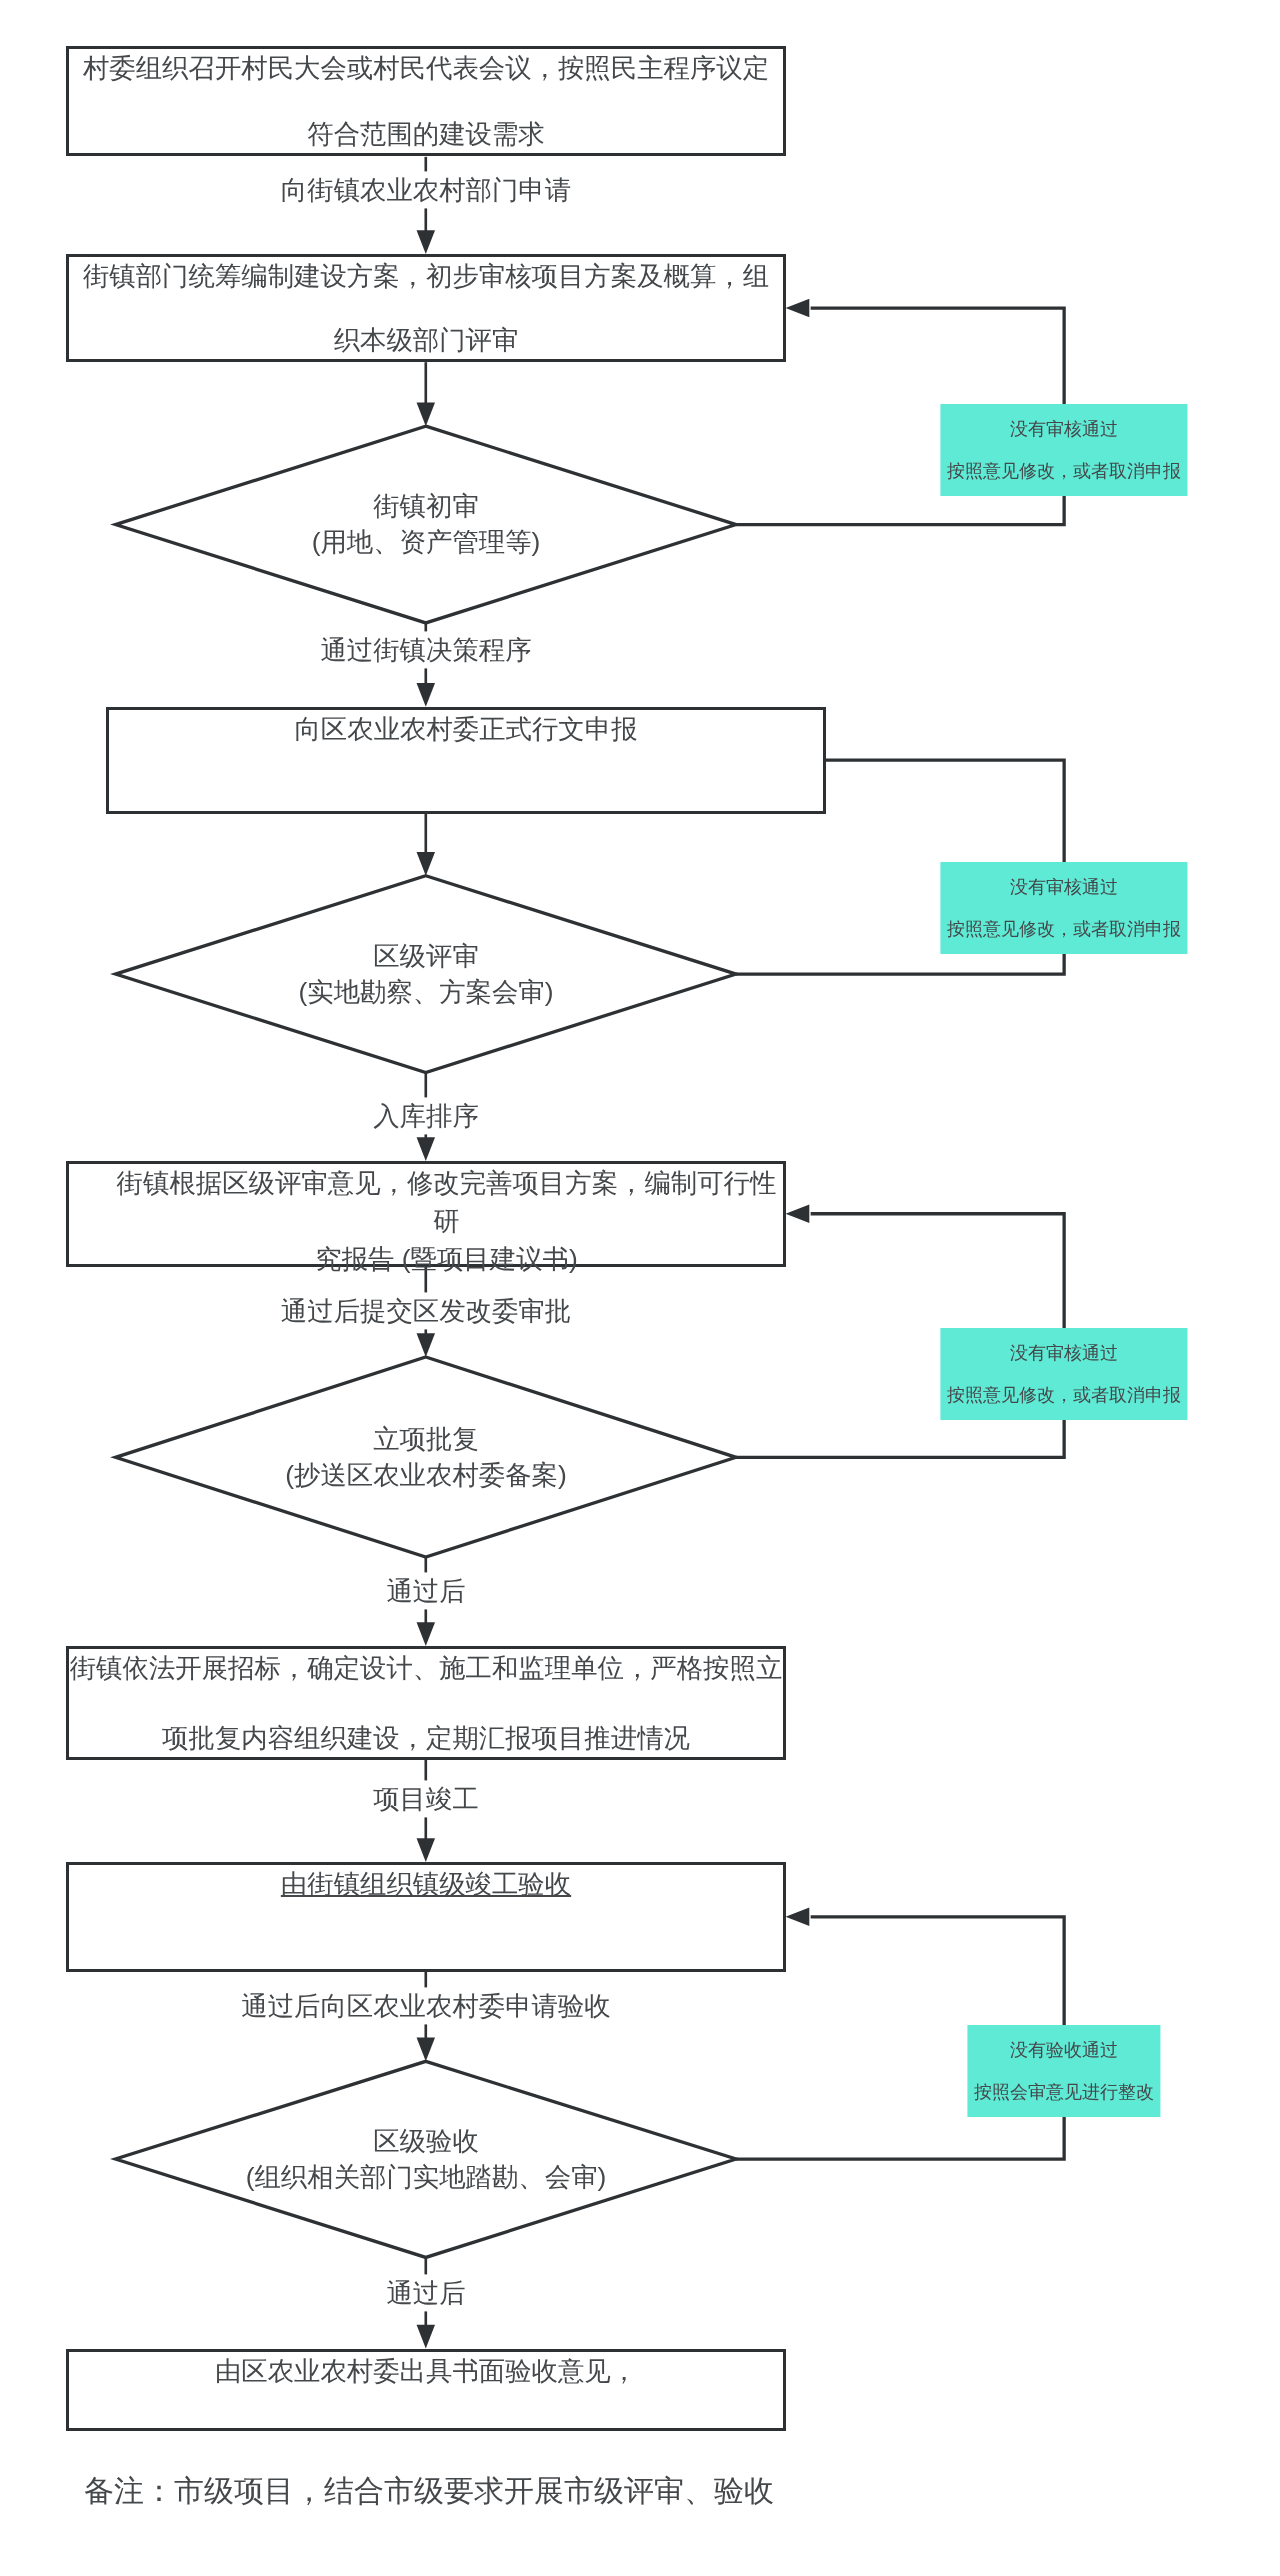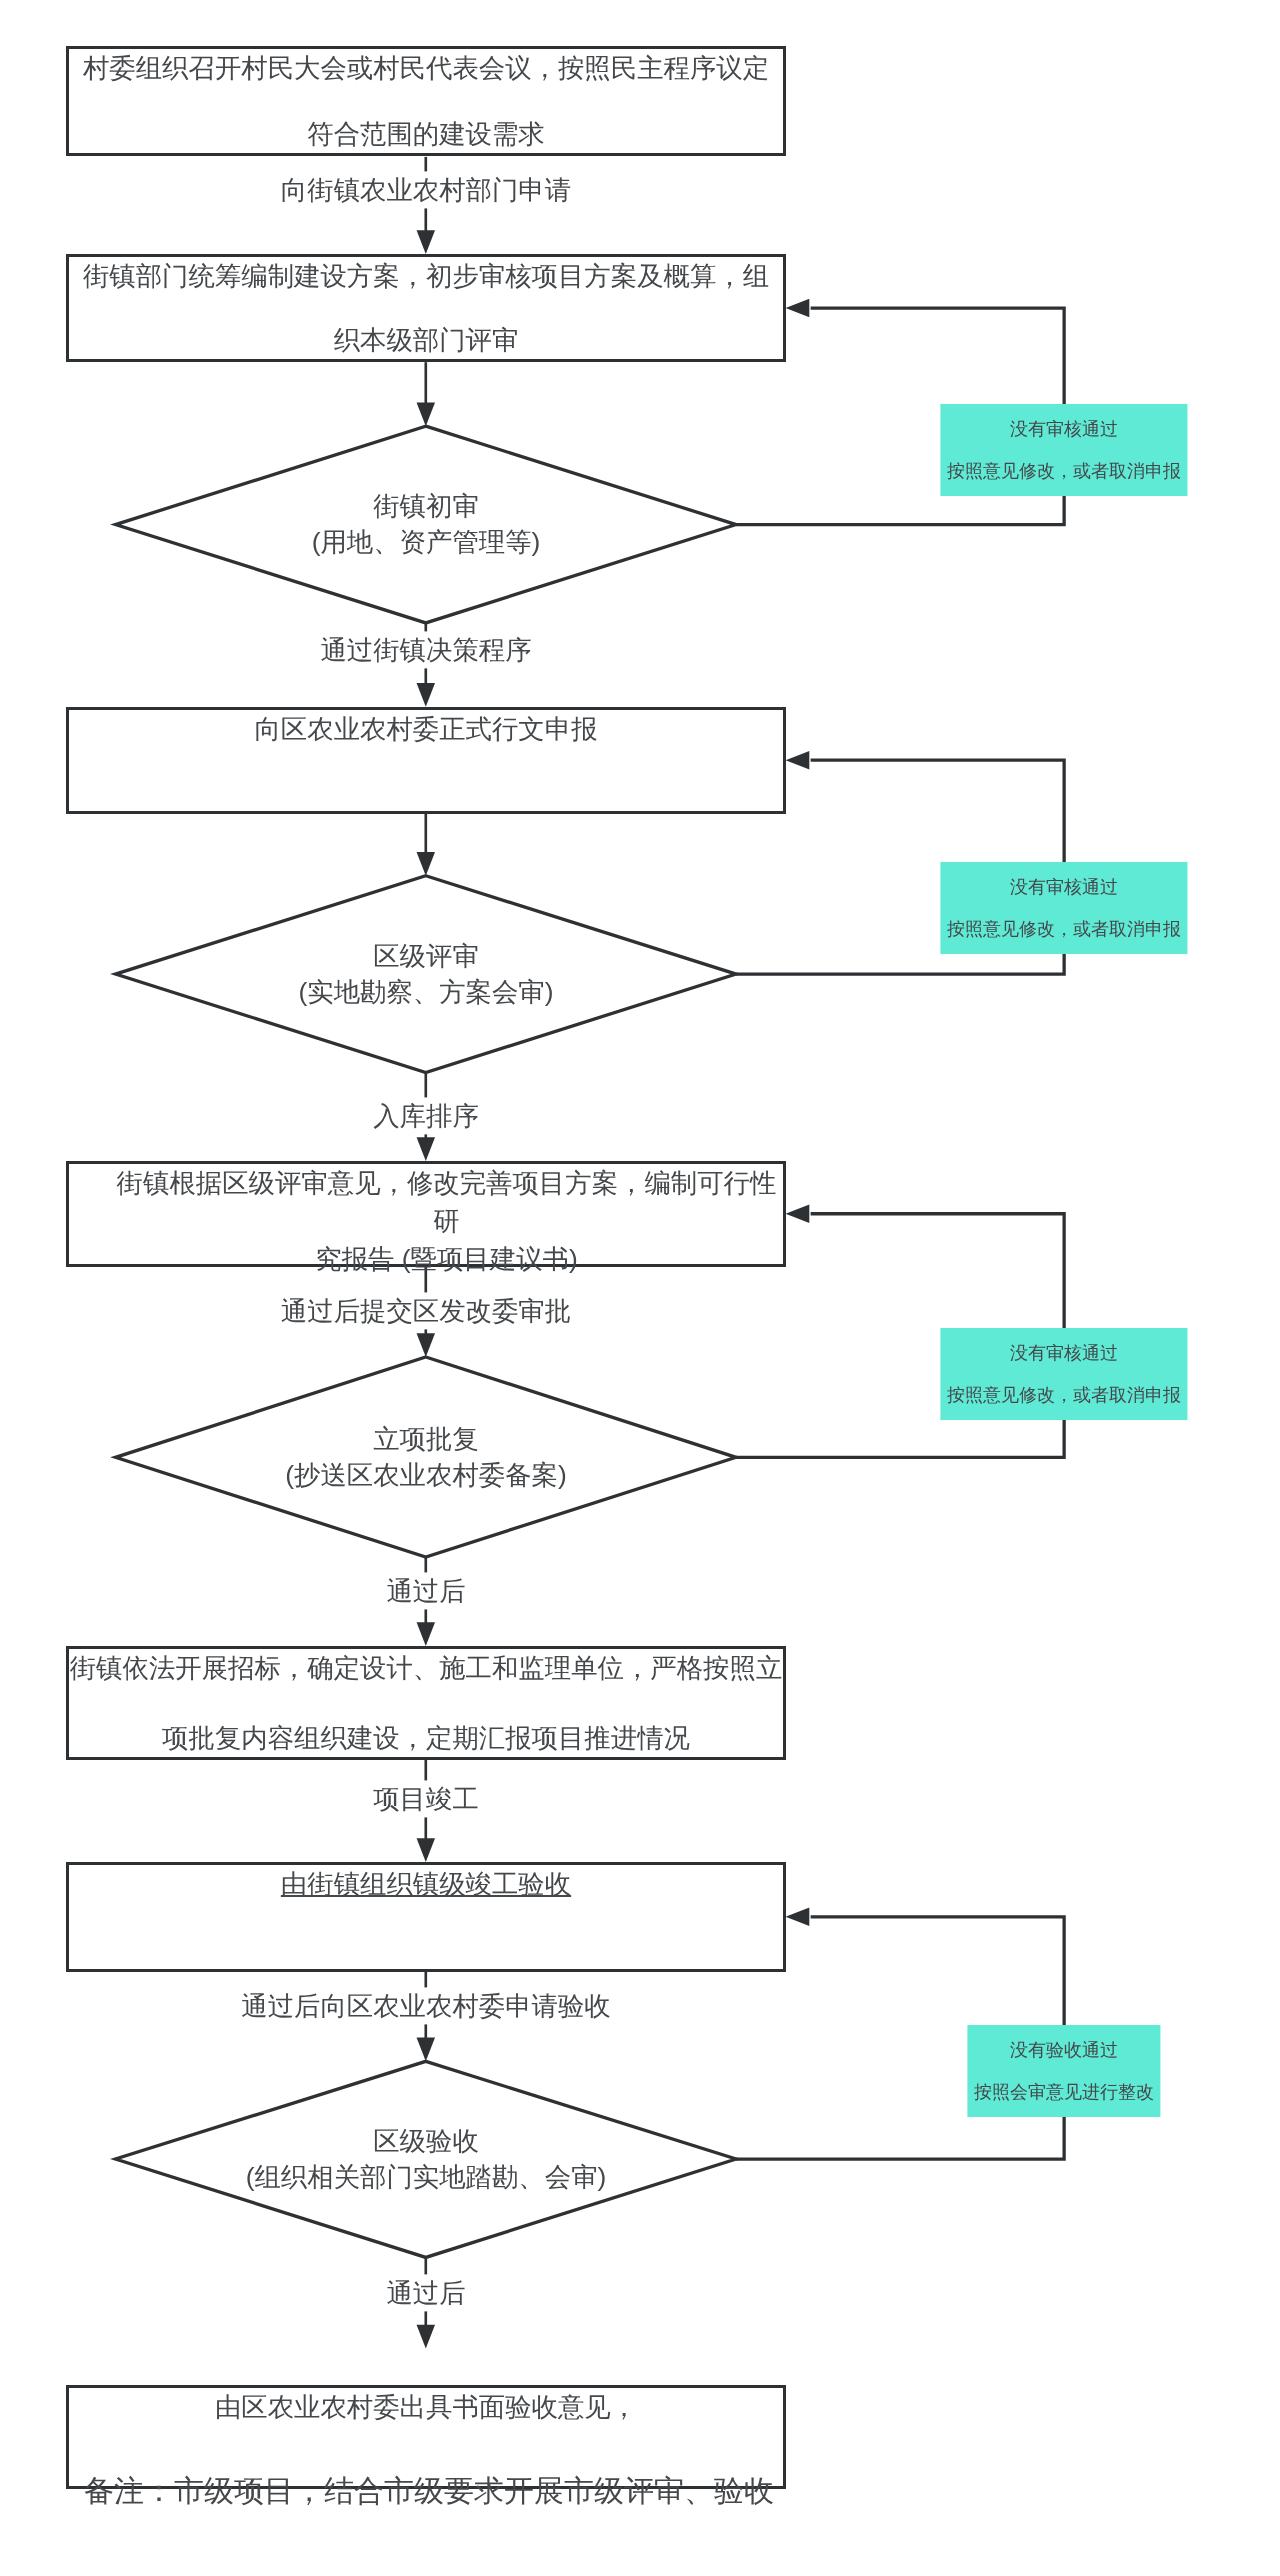--- a/index.html
+++ b/index.html
@@ -113,39 +113,39 @@
   <div class="flow-box" style="top:46px;height:110px;">
     <span>村委组织召开村民大会或村民代表会议，按照民主程序议定</span>
     <span>符合范围的建设需求</span>
   </div>
 
   <div class="flow-box" style="top:254px;height:108px;">
     <span>街镇部门统筹编制建设方案，初步审核项目方案及概算，组</span>
     <span>织本级部门评审</span>
   </div>
 
-  <div class="flow-box" style="top:707px;height:107px;">
+  <div class="flow-box" style="top:707px;height:107px;margin-left:40px;">
     <span>向区农业农村委正式行文申报</span>
   </div>
 
   <div class="flow-box" style="top:1161px;height:106px;padding-left:41px;">
     <span>街镇根据区级评审意见，修改完善项目方案，编制可行性研</span>
     <span>究报告 (暨项目建议书)</span>
   </div>
 
   <div class="flow-box" style="top:1646px;height:114px;">
     <span>街镇依法开展招标，确定设计、施工和监理单位，严格按照立</span>
     <span>项批复内容组织建设，定期汇报项目推进情况</span>
   </div>
 
   <div class="flow-box" style="top:1862px;height:110px;text-decoration:underline;">
     <span>由街镇组织镇级竣工验收</span>
   </div>
 
-  <div class="flow-box" style="top:2349px;height:104px;margin-top:36px;">
+  <div class="flow-box" style="top:2349px;height:82px;">
     <span>由区农业农村委出具书面验收意见，</span>
   </div>
 
   <div class="diamond-label" style="left:426px;top:524px;">
     <span>街镇初审</span>
     <span>(用地、资产管理等)</span>
   </div>
   <div class="diamond-label" style="left:426px;top:974px;">
     <span>区级评审</span>
     <span>(实地勘察、方案会审)</span>

